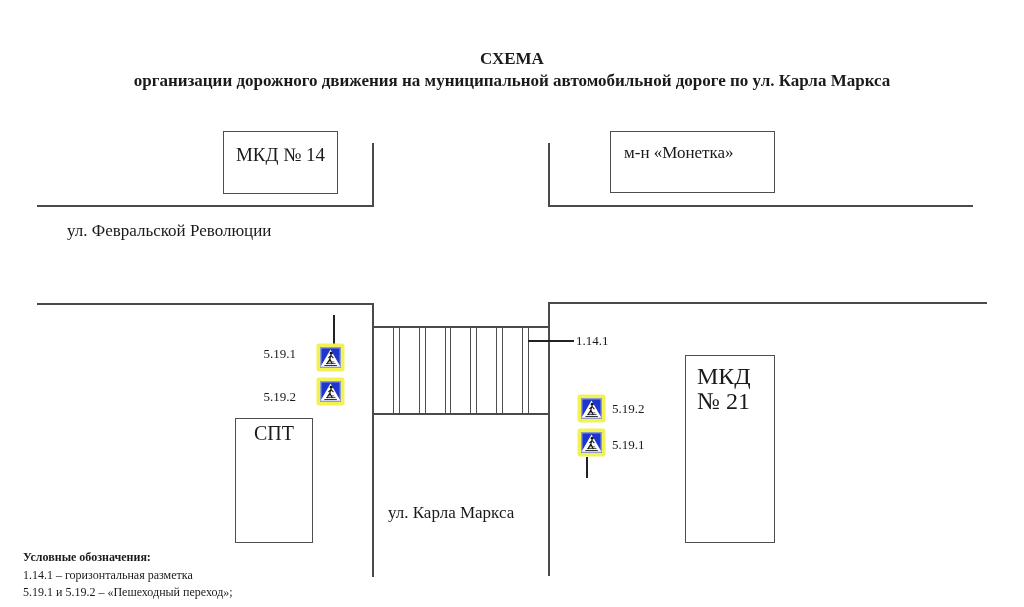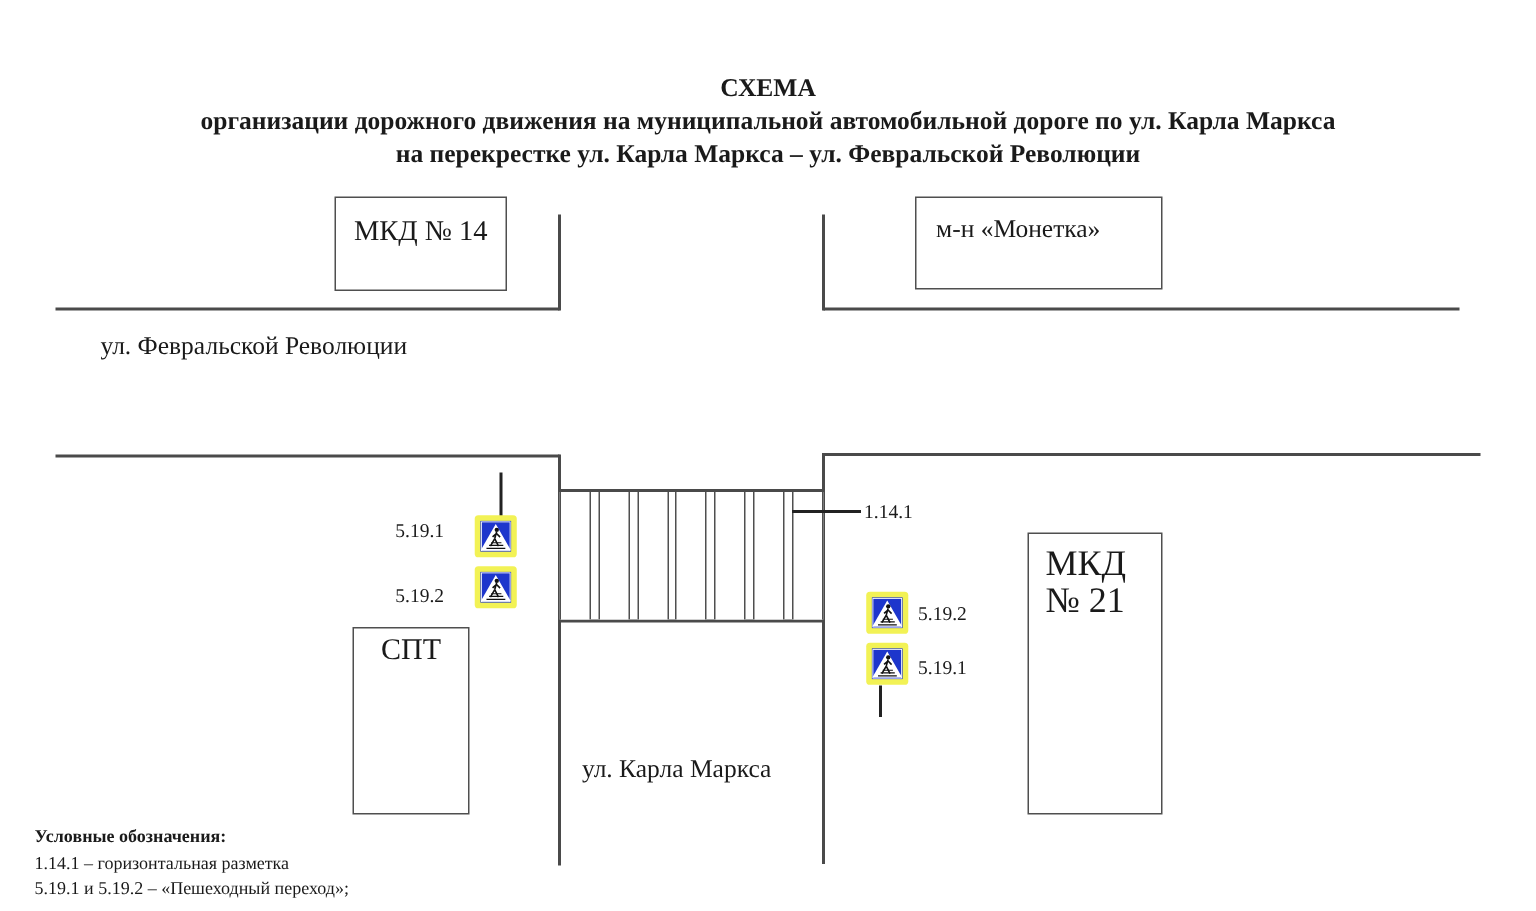--- a/index.html
+++ b/index.html
@@ -47,21 +47,20 @@
   .legend .head{font-weight:bold;}
 </style>
 </head>
 <body>
 
 <div id="stage">
 
   <div class="title">
     <div>СХЕМА</div>
     <div>организации дорожного движения на муниципальной автомобильной дороге по ул. Карла Маркса</div>
-    <div>на перекрестке ул. Карла Маркса – ул. Февральской Революции</div>
   </div>
 
   <div class="building b-mkd14">МКД № 14</div>
   <div class="building b-monetka">м-н «Монетка»</div>
   <div class="building b-spt">СПТ</div>
   <div class="building b-mkd21">МКД № 21</div>
 
   <div class="hline" style="left:37px;top:205px;width:336px;height:2px;"></div>
   <div class="hline" style="left:549px;top:205px;width:424px;height:2px;"></div>
 

